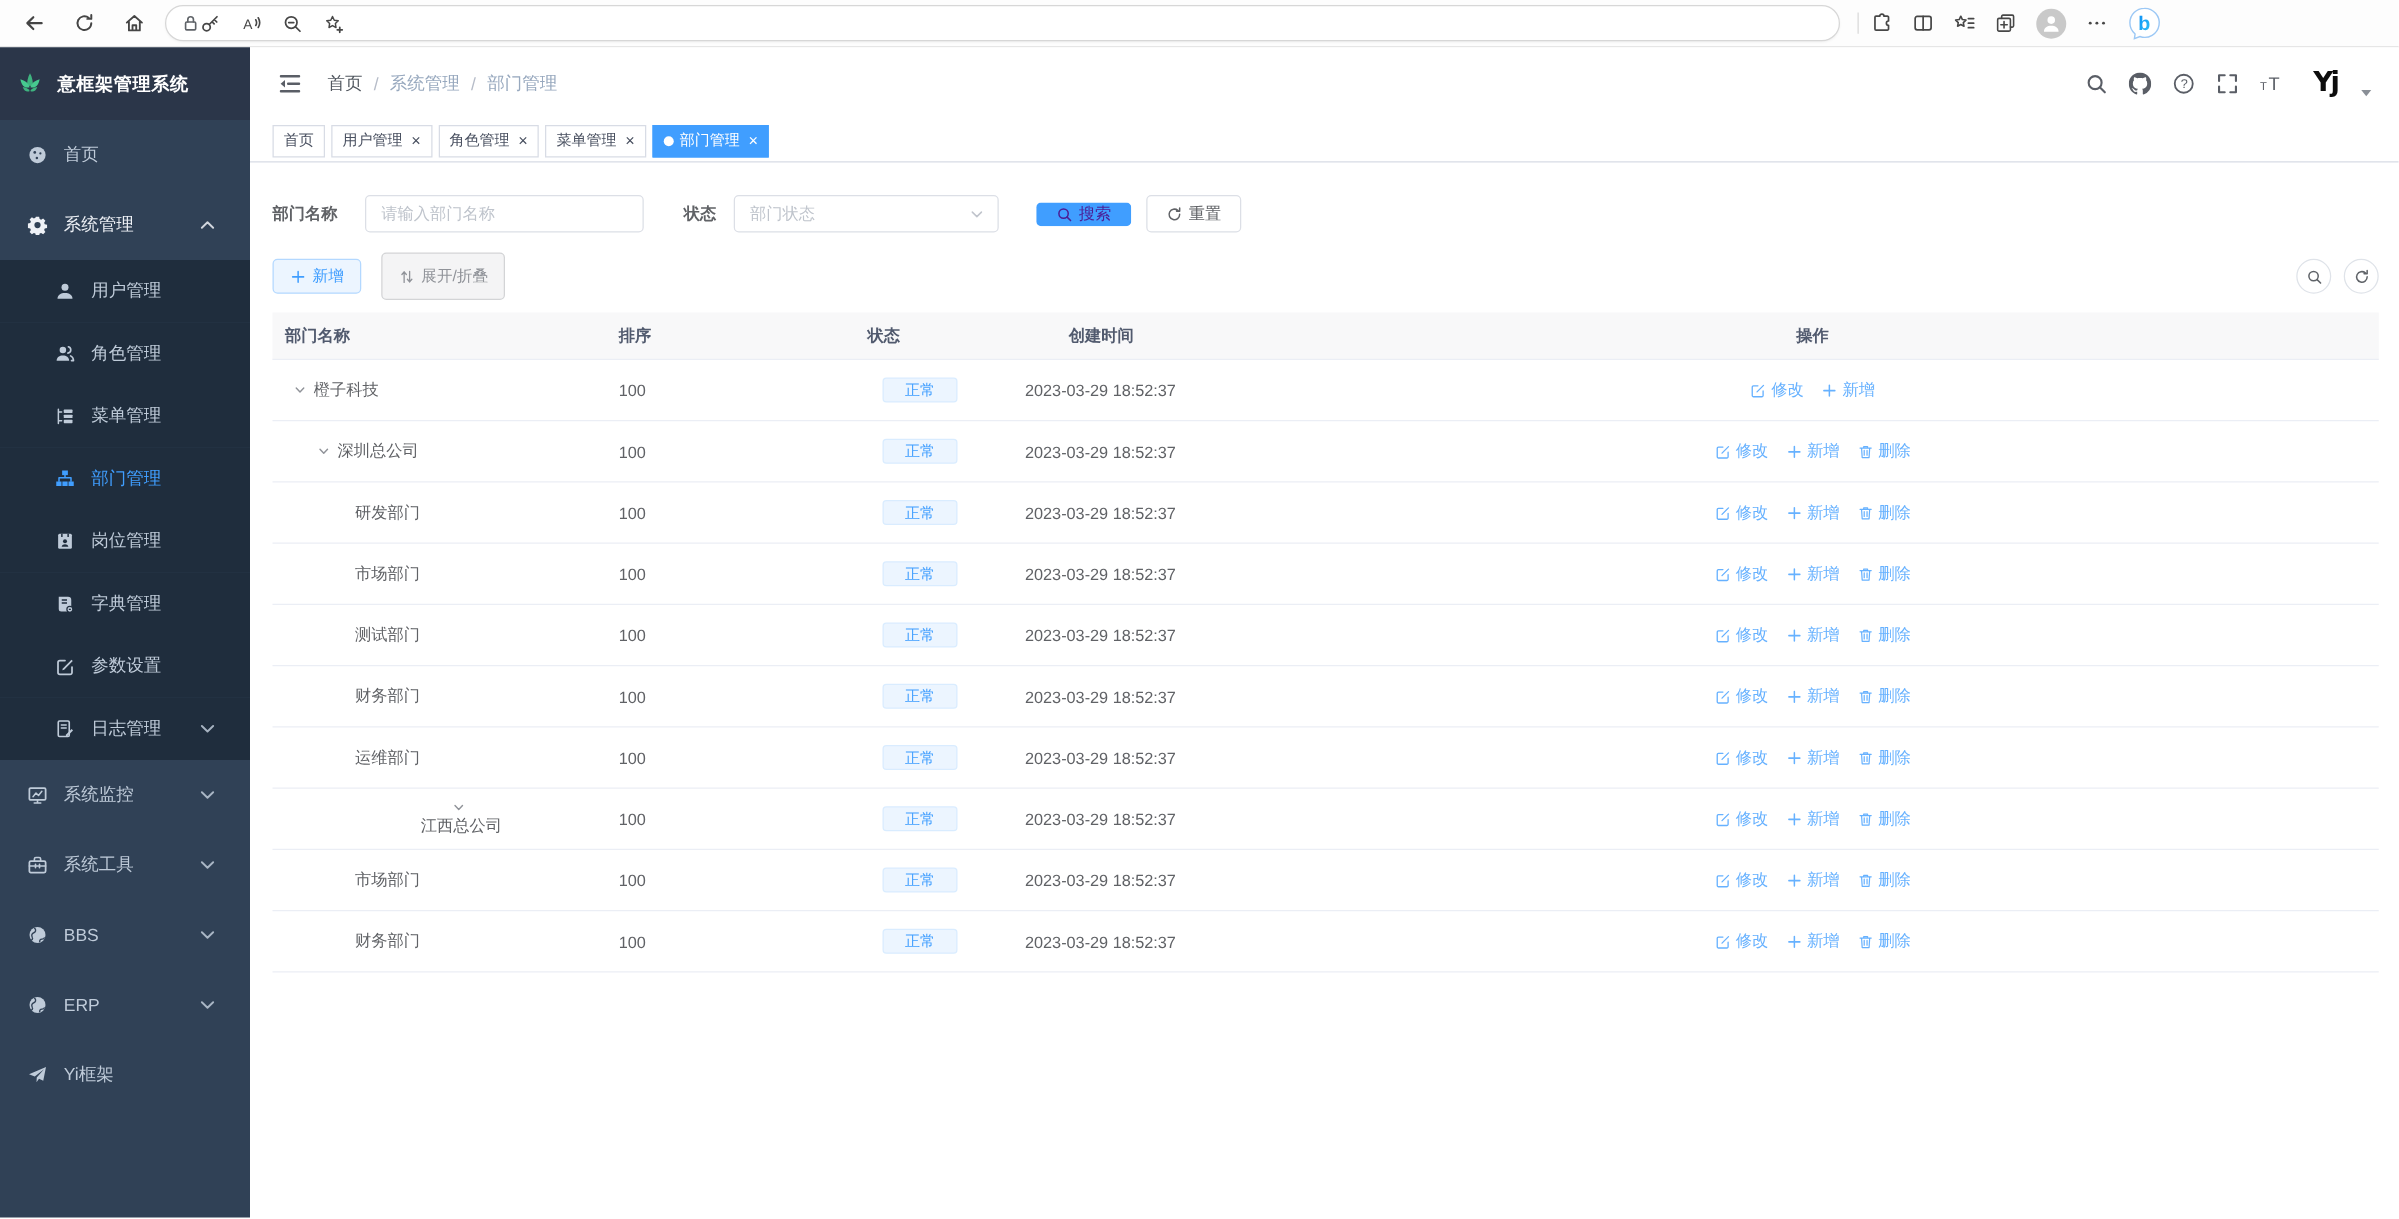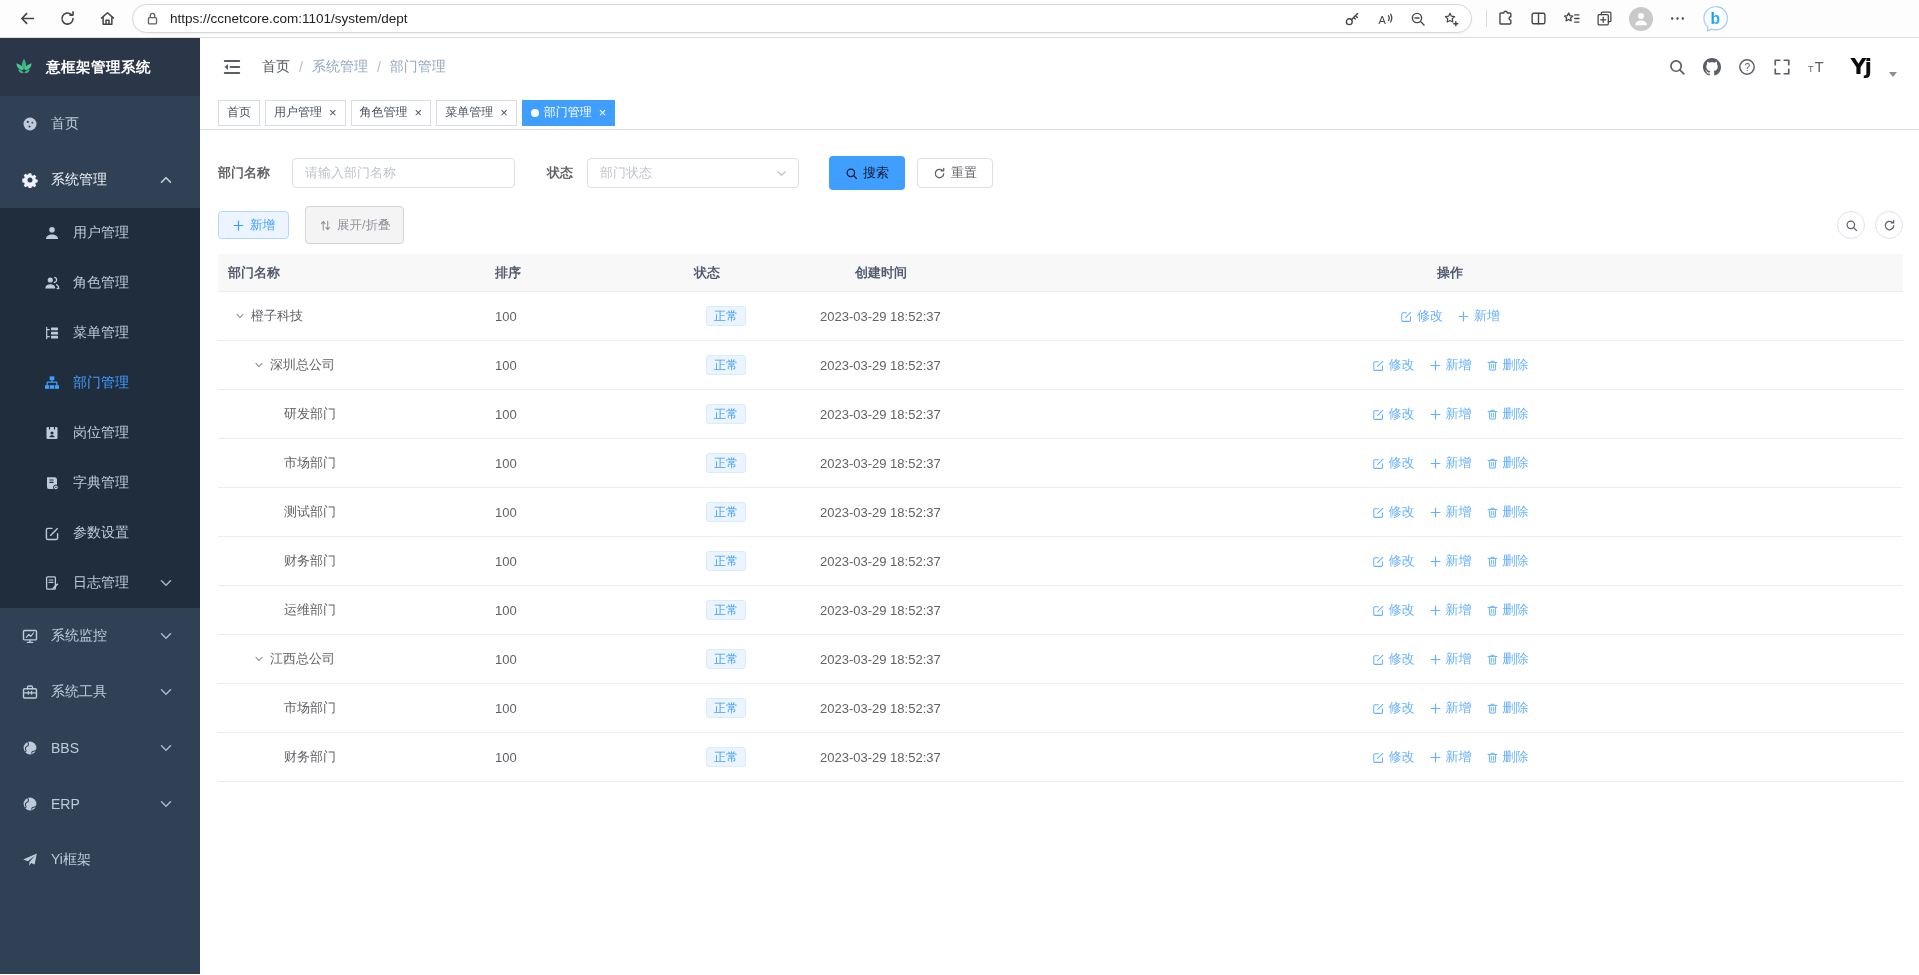--- a/index.html
+++ b/index.html
@@ -72,21 +72,21 @@
     padding:0 12px; font-size:13px; color:#606266; outline:none; font-family:Liberation Serif, serif; }
   .f-input::placeholder { color:#bfc4cc; }
   .lbl-status { margin-left:32px; }
   .sel { width:212px; height:30px; margin-left:14px; border:1px solid #dcdfe6; border-radius:4px;
     display:flex; align-items:center; padding:0 10px 0 12px; cursor:pointer; background:#fff; }
   .sel-ph { flex:1; color:#bfc4cc; font-size:13px; }
   .sel .icon { font-size:13px; color:#c0c4cc; }
   .btn { display:inline-flex; align-items:center; gap:5px; border-radius:4px; font-size:13px;
     cursor:pointer; border:1px solid transparent; font-family:inherit; }
   .btn .icon { font-size:13px; }
-  .btn-search { height:34px; padding:0 15px; margin-left:30px; background:#409eff; color:#0f172a; }
+  .btn-search { height:19px; padding:0 15px; margin-left:30px; background:#409eff; color:#4c1d95; }
   .btn-reset { height:30px; padding:0 15px; margin-left:12px; background:#fff; border-color:#dcdfe6; color:#606266; }
 
   
   .toolbar { margin-top:16px; display:flex; align-items:center; }
   .btn-add { height:28px; padding:0 13px; background:#ecf5ff; border-color:#b3d8ff; color:#409eff; font-size:12.5px; }
   .btn-toggle { height:38px; padding:0 13px; margin-left:16px; background:#f4f4f5; border-color:#d3d4d6; color:#909399; font-size:12.5px; }
   .tb-right { margin-left:auto; display:flex; gap:10px; }
   .circ { width:28px; height:28px; border-radius:50%; border:1px solid #dfe3e9; background:#fff;
     display:flex; align-items:center; justify-content:center; font-size:13px; color:#5f6368; cursor:pointer; }
 
@@ -96,21 +96,21 @@
     font-weight:700; font-size:13px; border-bottom:1px solid #ebeef5; }
   .trow { display:flex; align-items:center; height:49px; border-bottom:1px solid #ebeef5;
     font-size:13px; color:#606266; }
   .cell { flex:none; display:flex; align-items:center; }
   .w-name { width:267px; } .w-sort { width:199px; } .w-status { width:126px; }
   .w-created { width:510px; } .w-ops { width:260px; justify-content:center; }
   .filler { flex:1; }
   .h-pad { padding-left:10px; } .h-created-pad { padding-left:45px; }
   .c-sort { padding-left:10px; } .c-status { padding-left:22px; } .c-created { padding-left:10px; }
   .tree-arrow { font-size:12px; color:#909399; margin-right:5px; cursor:pointer; width:12px; display:inline-flex; }
-  .badge { display:inline-block; padding:0 7px; height:20px; line-height:18px; font-size:12px;
+  .badge { display:inline-block; padding:0 17px; height:20px; line-height:18px; font-size:12px;
     background:#ecf5ff; border:1px solid #d9ecff; color:#409eff; border-radius:3px; }
   .ops { display:flex; gap:14px; }
   .ops-link { color:#66b1ff; display:inline-flex; align-items:center; gap:4px; font-size:13px; cursor:pointer; }
   .ops-link .icon { font-size:13px; }
 </style>
 </head>
 <body>
 
 <div class="browser">
   <div class="b-nav" id="b-nav">
@@ -130,21 +130,20 @@
         </svg>
       </span>
     </div>
   <div class="urlpill">
     <span class="icon" id="lock-slot">
         <svg viewBox="0 0 16 16">
           <rect x="3.7" y="7" width="8.6" height="6.8" rx="1" fill="none" stroke="currentColor" stroke-linecap="round" stroke-linejoin="round" stroke-width="1.4"></rect>
           <path d="M5.6 7V5a2.4 2.4 0 0 1 4.8 0v2" fill="none" stroke="currentColor" stroke-linecap="round" stroke-linejoin="round" stroke-width="1.4"></path>
         </svg>
       </span>
-    <span class="url-text">https://ccnetcore.com:1101/system/dept</span>
     <span class="pill-icons" id="pill-icons">
         <span class="icon">
           <svg viewBox="0 0 16 16">
             <circle cx="5.3" cy="10.7" r="2.9" fill="none" stroke="currentColor" stroke-linecap="round" stroke-linejoin="round" stroke-width="1.4"></circle>
             <path d="M7.6 8.4 13.6 2.4M11.4 4.6l2 2M9.6 6.4l1.7 1.7" fill="none" stroke="currentColor" stroke-linecap="round" stroke-linejoin="round" stroke-width="1.4"></path>
           </svg>
         </span>
         <span class="icon">
           <svg viewBox="0 0 16 16">
             <text x="1.5" y="12.5" font-size="11" fill="currentColor">A</text>
@@ -840,21 +839,21 @@
                         <path d="M2.5 4.2h11M6.1 4.2V2.8h3.8v1.4M4 4.2l.6 9.4h6.8l.6-9.4M6.6 6.6v4.6M9.4 6.6v4.6" fill="none" stroke="currentColor" stroke-linecap="round" stroke-linejoin="round" stroke-width="1.2"></path>
                       </svg>
                     </span>
                     <span>删除</span>
                   </span>
                 </div>
               </div>
               <div class="filler"></div>
             </div>
             <div class="trow">
-              <div class="cell w-name" style="padding-left: 35px;">
+              <div class="cell w-name" style="padding-left: 35px; flex-direction: column;">
                 <span class="icon tree-arrow">
                   <svg viewBox="0 0 16 16">
                     <path d="m4 5.8 4 4.4 4-4.4" fill="none" stroke="currentColor" stroke-linecap="round" stroke-linejoin="round" stroke-width="1.5"></path>
                   </svg>
                 </span>
                 <span>江西总公司</span>
               </div>
               <div class="cell w-sort c-sort">100</div>
               <div class="cell w-status c-status">
                 <span class="badge">正常</span>

